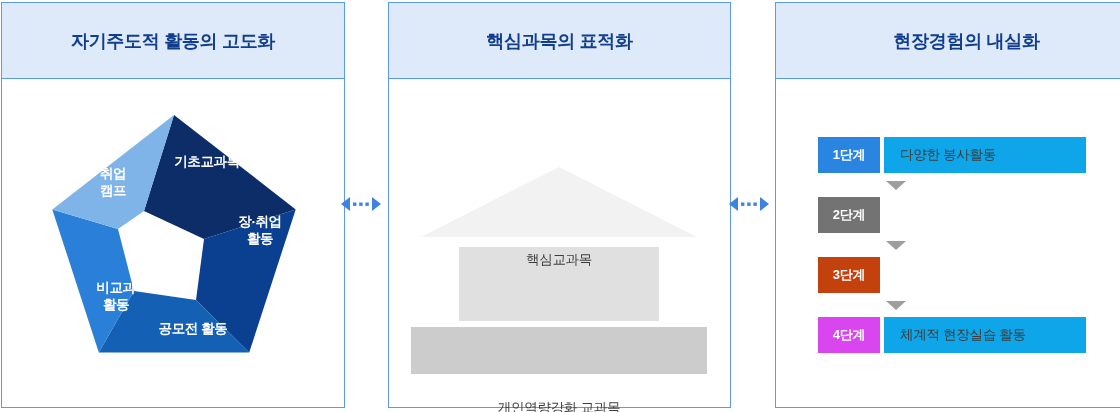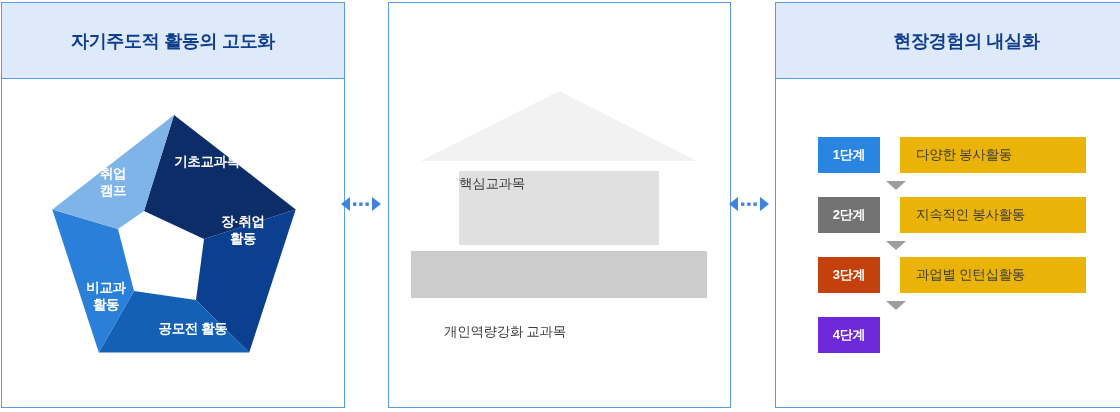--- a/index.html
+++ b/index.html
@@ -75,38 +75,38 @@
     color: #ffffff;
     font-size: 13.5px;
     font-weight: bold;
     line-height: 17px;
     text-align: center;
     letter-spacing: -0.4px;
     white-space: pre-line;
   }
   #label-hak  { left: 124px; top: 46px;  width: 90px; }
   #label-chwi { left: 48px;  top: 58px;  width: 54px; }
-  #label-jang { left: 172px; top: 106px; width: 66px; }
-  #label-bi   { left: 38px;  top: 172px; width: 60px; }
+  #label-jang { left: 189px; top: 106px; width: 66px; }
+  #label-bi   { left: 48px;  top: 172px; width: 60px; }
   #label-gong { left: 105px; top: 213px; width: 100px; }
 
   
   .pyramid-wrap {
     position: absolute;
     left: 10px;
     top: 80px;
     width: 320px;
     height: 215px;
   }
   .pyr-text {
     position: absolute;
+    text-align: center;
     font-size: 13.5px;
     color: #3c3c3c;
     letter-spacing: -0.3px;
-    font-family: Liberation Serif, serif;
   }
   #pyr-text-top { left: 60px; top: 92px;  width: 200px; }
   #pyr-text-mid { left: 60px; top: 166px; width: 200px; }
   #pyr-text-bot { left: 45px; top: 240px; width: 230px; }
 
   
   .steps {
     position: absolute;
     left: 42px;
     top: 58px;
@@ -121,22 +121,22 @@
     display: flex;
     align-items: center;
     justify-content: center;
     color: #ffffff;
     font-size: 13px;
     font-weight: bold;
     letter-spacing: -0.3px;
   }
   .step-text {
     flex: 1;
-    margin-left: 20px;
-    background: #eab308;
+    margin-left: 4px;
+    background: #0ea5e9;
     display: flex;
     align-items: center;
     padding-left: 16px;
     font-size: 13.5px;
     color: #3c3c3c;
     letter-spacing: -0.3px;
   }
   .step-arrow {
     height: 24px;
     padding-left: 66px;
@@ -183,20 +183,23 @@
     <svg width="40" height="18" viewBox="0 0 40 18">
       <polygon points="0,9 9,2 9,16" fill="#3f83e0"></polygon>
       <polygon points="40,9 31,2 31,16" fill="#3f83e0"></polygon>
       <rect x="12" y="7.5" width="3.4" height="3.4" fill="#3f83e0"></rect>
       <rect x="18.2" y="7.5" width="3.4" height="3.4" fill="#3f83e0"></rect>
       <rect x="24.4" y="7.5" width="3.4" height="3.4" fill="#3f83e0"></rect>
     </svg>
   </div>
 
   <section class="panel" id="panel-2">
+    <div class="panel-header">
+      <span class="panel-header-title">핵심과목의 표적화</span>
+    </div>
     <div class="panel-body">
       <div class="pyramid-wrap">
         <svg width="320" height="215" viewBox="0 0 320 215">
           <polygon points="160,8 298,78 22,78" fill="#f2f2f2"></polygon>
           <rect x="60" y="88" width="200" height="74" fill="#e0e0e0"></rect>
           <rect x="12" y="168" width="296" height="47" fill="#cccccc"></rect>
         </svg>
         <span class="pyr-text" id="pyr-text-top">핵심교과목</span>
         <span class="pyr-text" id="pyr-text-bot">개인역량강화 교과목</span>
       </div>
@@ -226,41 +229,40 @@
         </div>
 
         <div class="step-arrow">
           <svg width="24" height="12" viewBox="0 0 24 12">
             <polygon points="2,2 22,2 12,11" fill="#9e9e9e"></polygon>
           </svg>
         </div>
 
         <div class="step-row">
           <div class="step-badge" style="background:#737373">2단계</div>
-          <div class="step-text">지속적인 봉사활동</div>
         </div>
 
         <div class="step-arrow">
           <svg width="24" height="12" viewBox="0 0 24 12">
             <polygon points="2,2 22,2 12,11" fill="#9e9e9e"></polygon>
           </svg>
         </div>
 
         <div class="step-row">
           <div class="step-badge" style="background:#c2410c">3단계</div>
-          <div class="step-text">과업별 인턴십활동</div>
         </div>
 
         <div class="step-arrow">
           <svg width="24" height="12" viewBox="0 0 24 12">
             <polygon points="2,2 22,2 12,11" fill="#9e9e9e"></polygon>
           </svg>
         </div>
 
         <div class="step-row">
-          <div class="step-badge" style="background:#6d28d9">4단계</div>
+          <div class="step-badge" style="background:#d946ef">4단계</div>
+          <div class="step-text">체계적 현장실습 활동</div>
         </div>
 
       </div>
     </div>
   </section>
 
 </div>
 
 </body></html>

